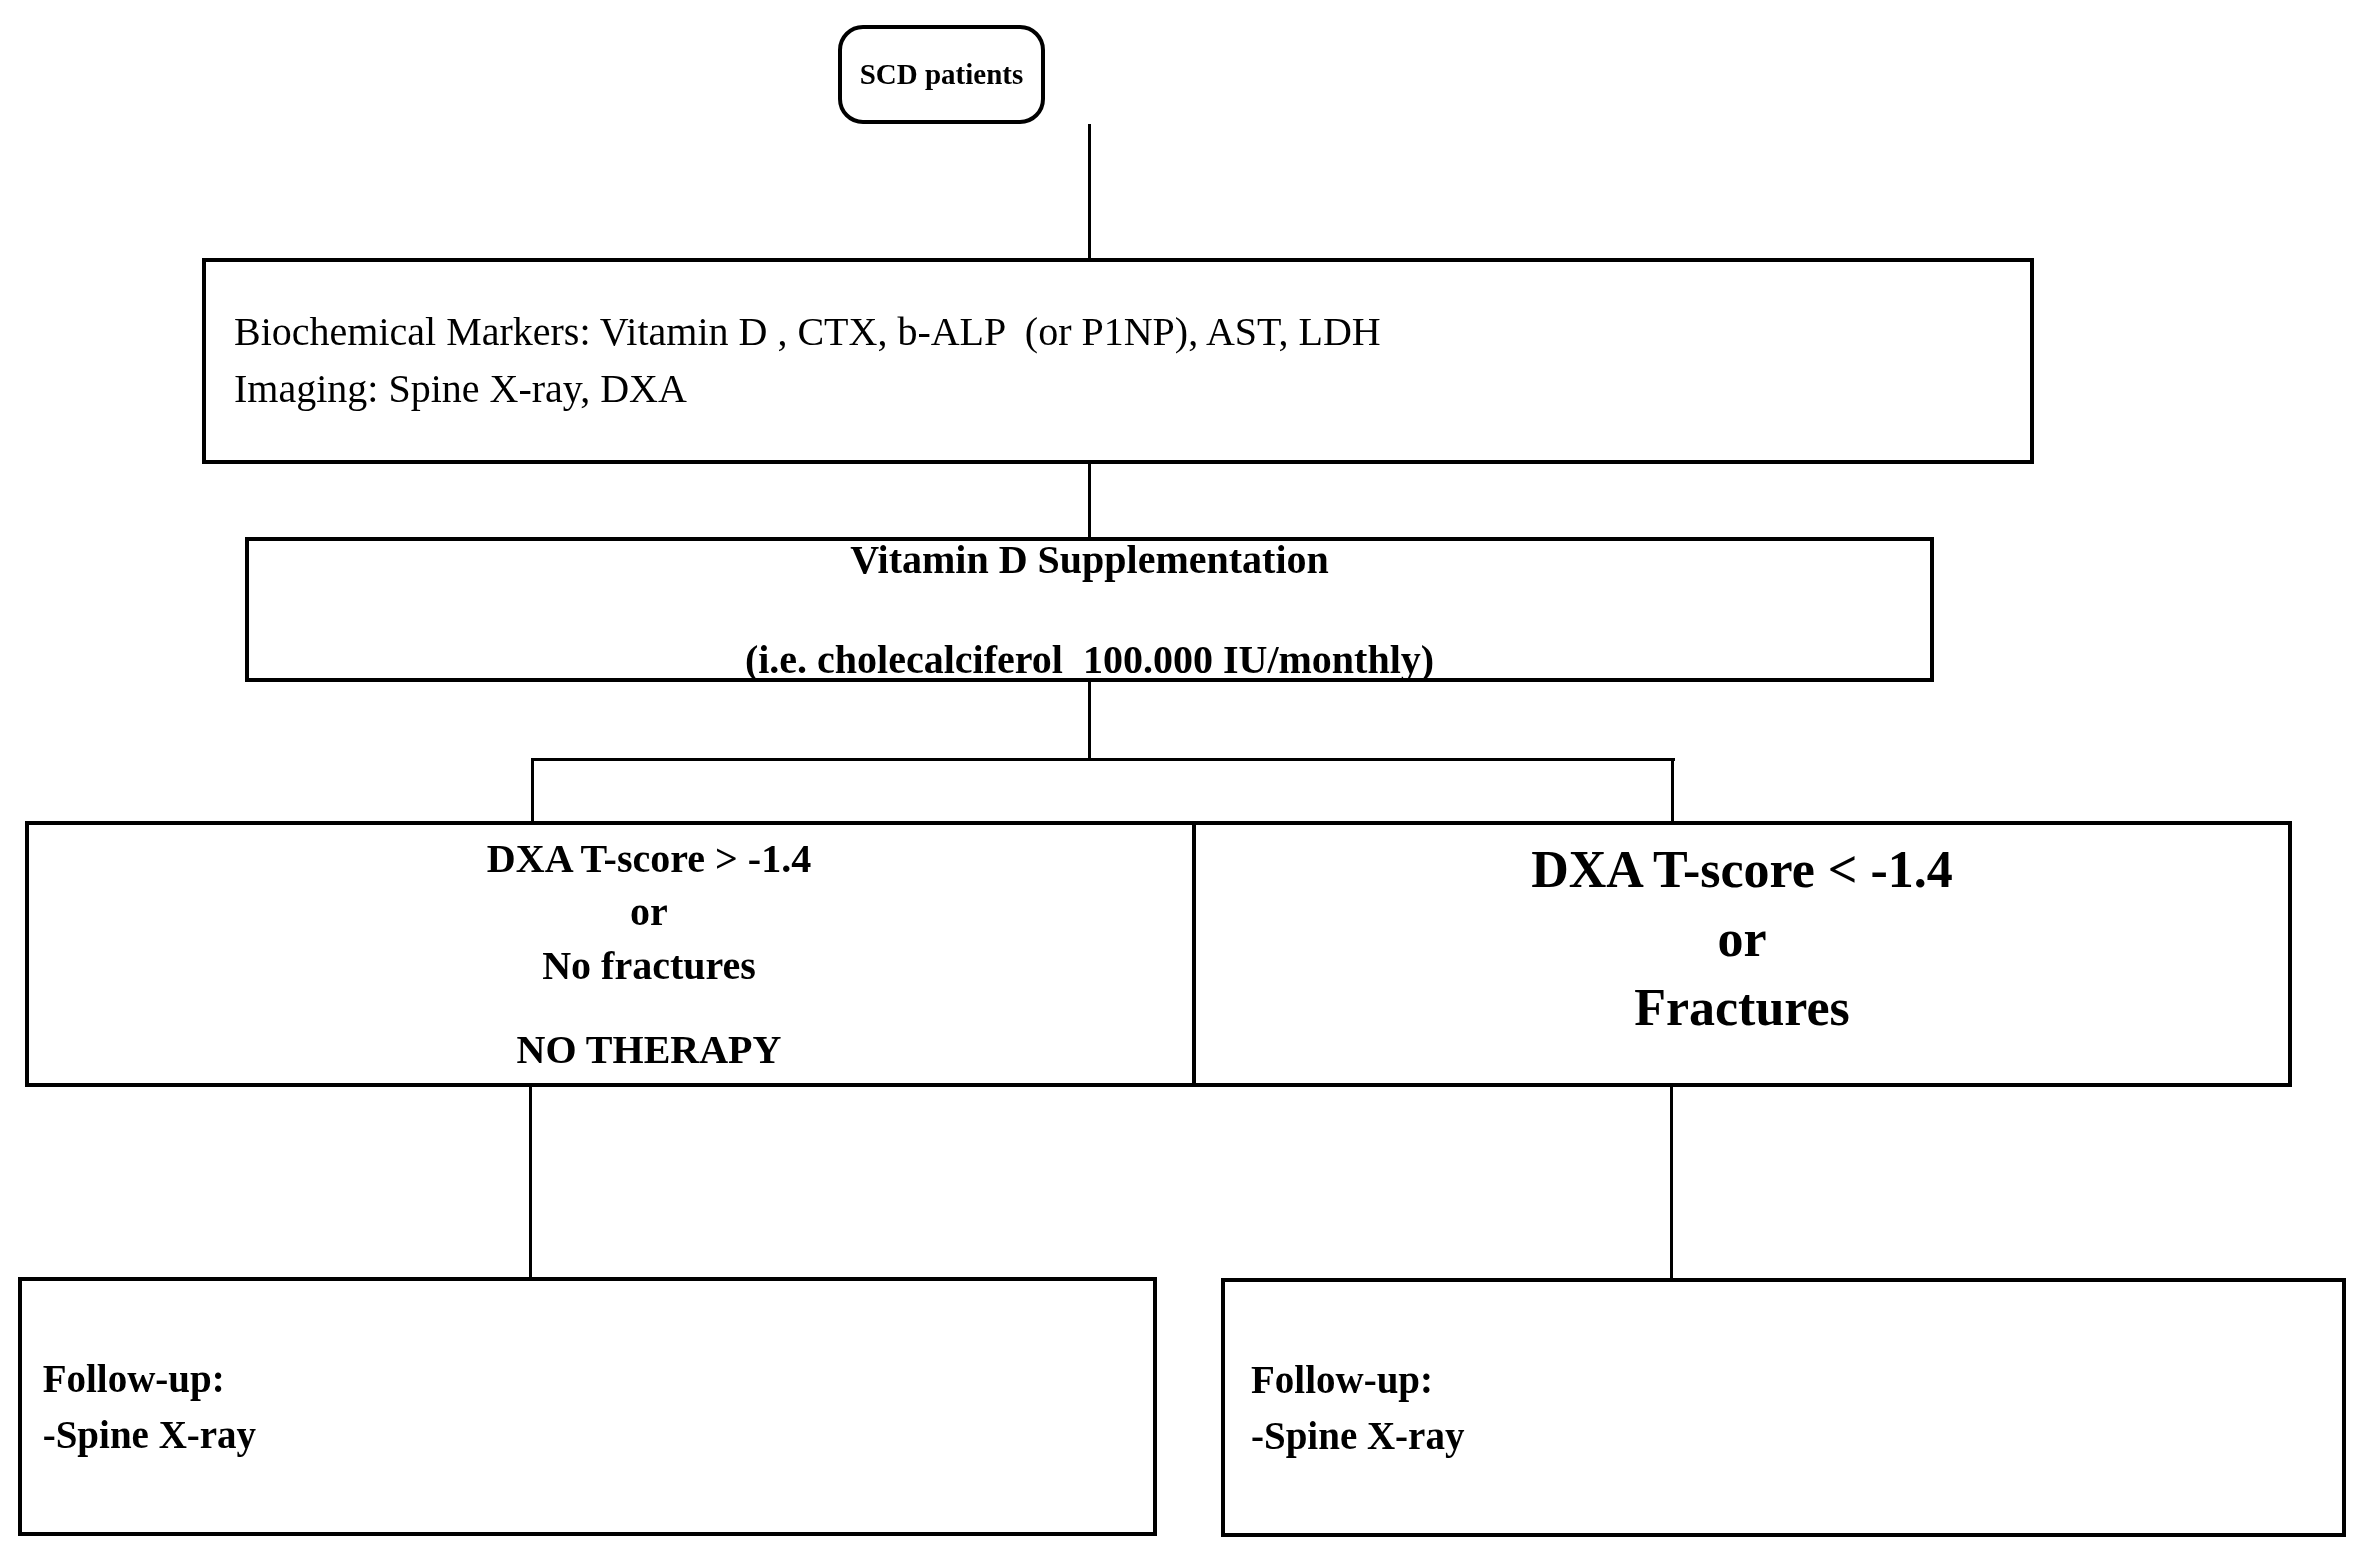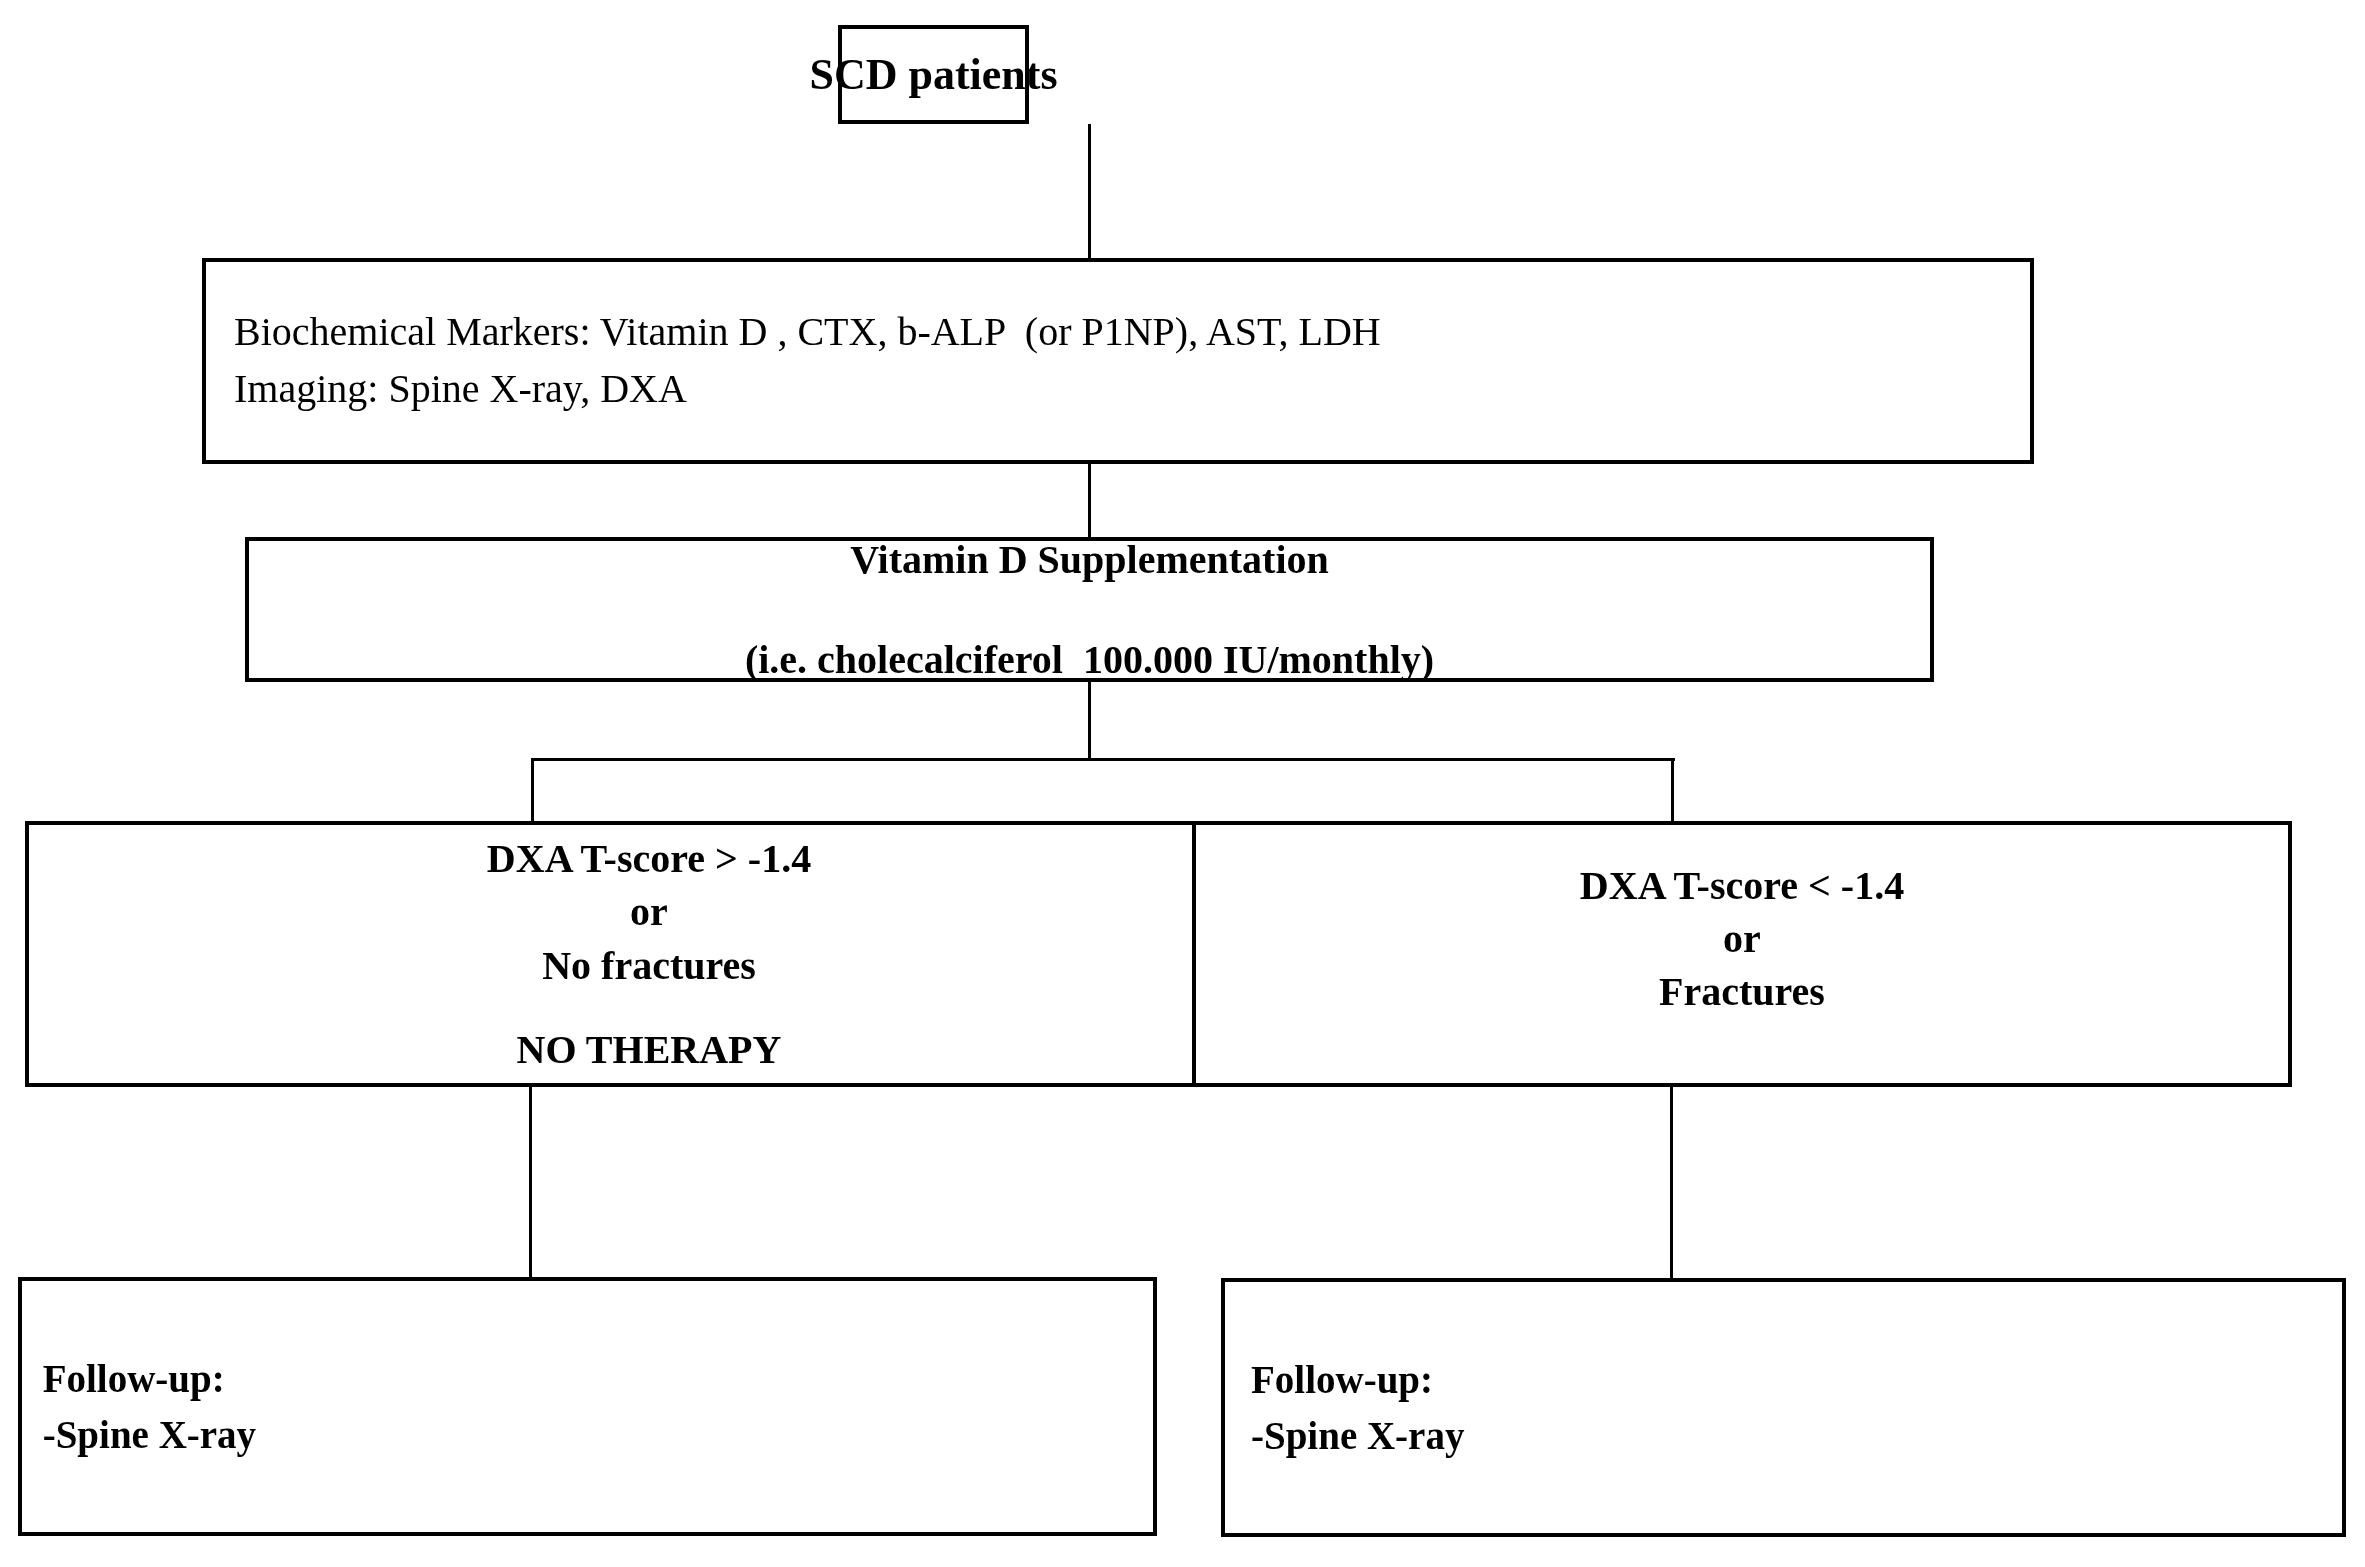--- a/index.html
+++ b/index.html
@@ -39,22 +39,23 @@
     white-space: pre;
     line-height: 1.18;
   }
   .b { font-weight: normal; }
   .n { font-weight: normal; margin-top: 46px; }
   .spacer { display: block; }
 
   
   #node-scd {
     left: 838px; top: 25px;
-    width: 191px; height: 99px;
-    font-size: 44px;
+    width: 207px; height: 99px;
+    font-size: 29px;
+    border-radius: 25px;
   }
   #node-scd .line { font-weight: bold; }
 
   #node-markers {
     left: 202px; top: 258px;
     width: 1832px; height: 206px;
     font-size: 40px;
     padding: 0 0 0 28px;
   }
   #node-markers .line { line-height: 1.42; }
@@ -71,21 +72,21 @@
     left: 25px; top: 821px;
     width: 1248px; height: 266px;
     font-size: 40px;
   }
   #node-left-decision .line { font-weight: bold; line-height: 1.33; }
   #node-left-decision .spacer { height: 31px; }
 
   #node-right-decision {
     left: 1192px; top: 821px;
     width: 1100px; height: 266px;
-    font-size: 40px;
+    font-size: 52px;
   }
   #node-right-decision .line { font-weight: bold; line-height: 1.33; }
   #node-right-decision .spacer { height: 31px; }
 
   #node-left-followup {
     left: 17.7px; top: 1277px;
     width: 1139px; height: 259px;
     font-size: 39px;
     padding: 0 0 0 21px;
   }

